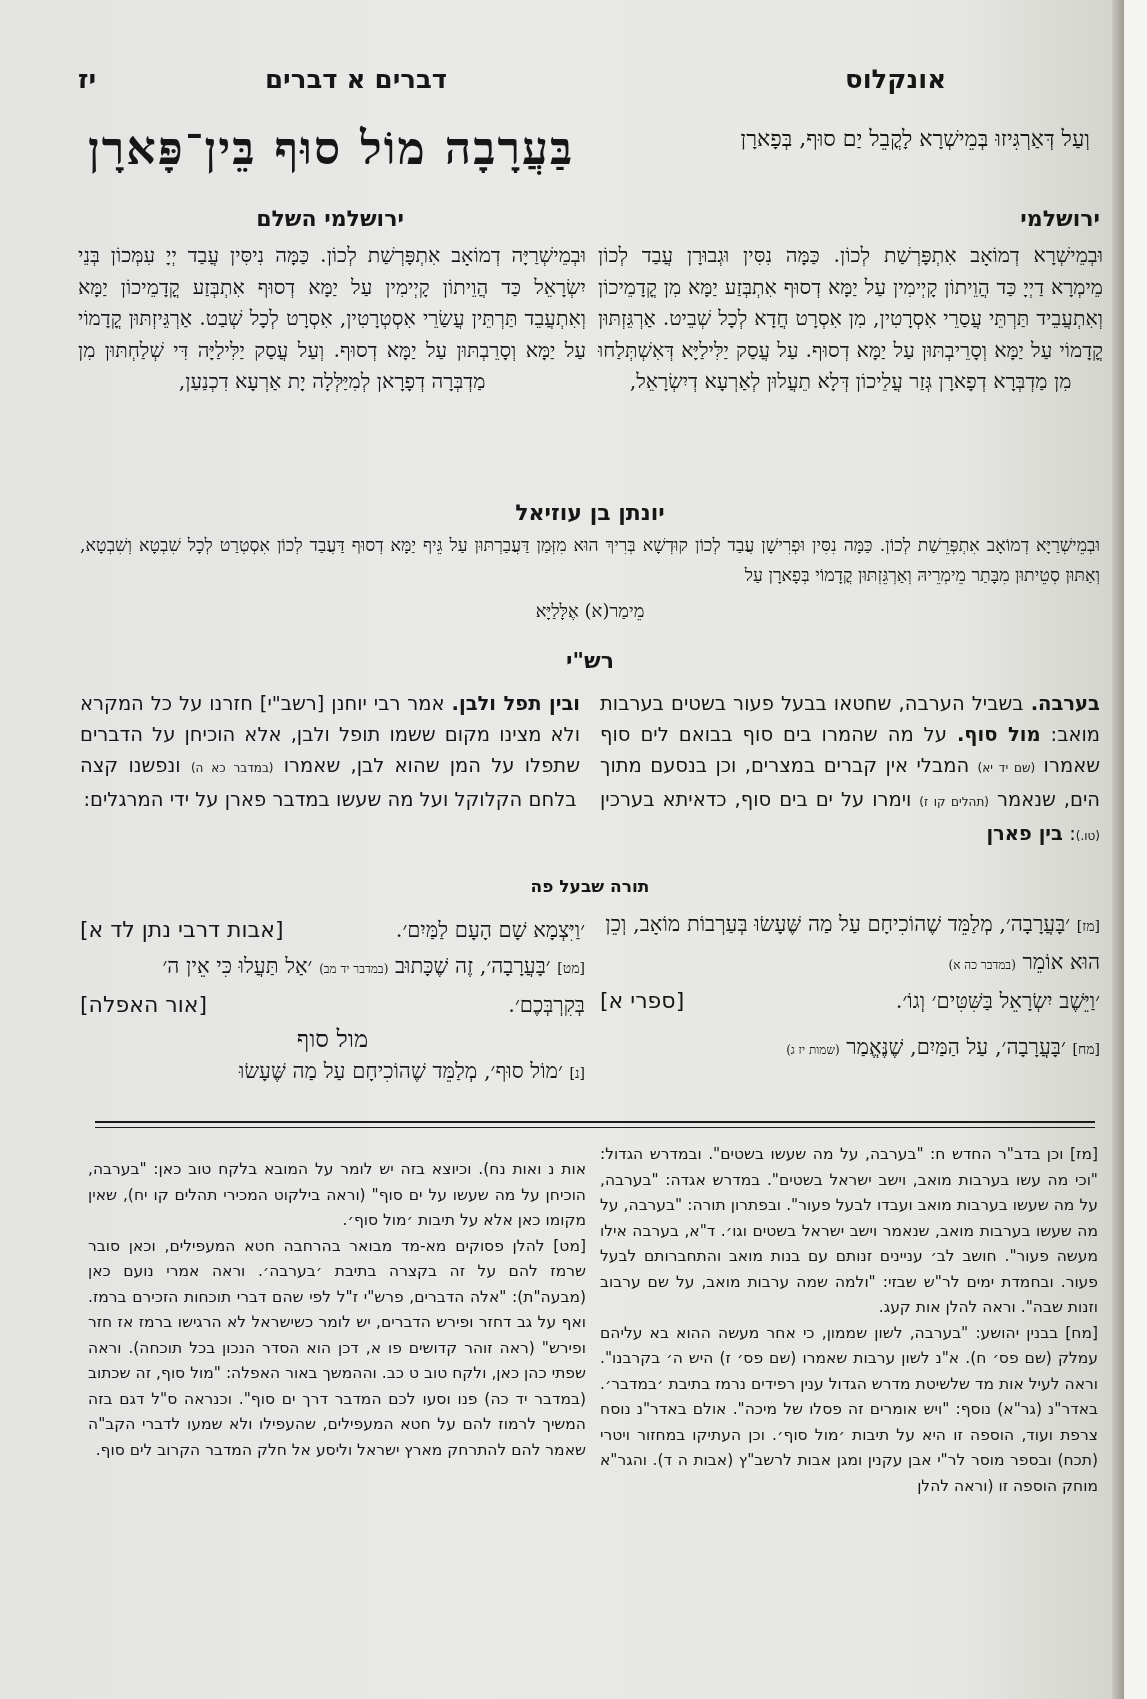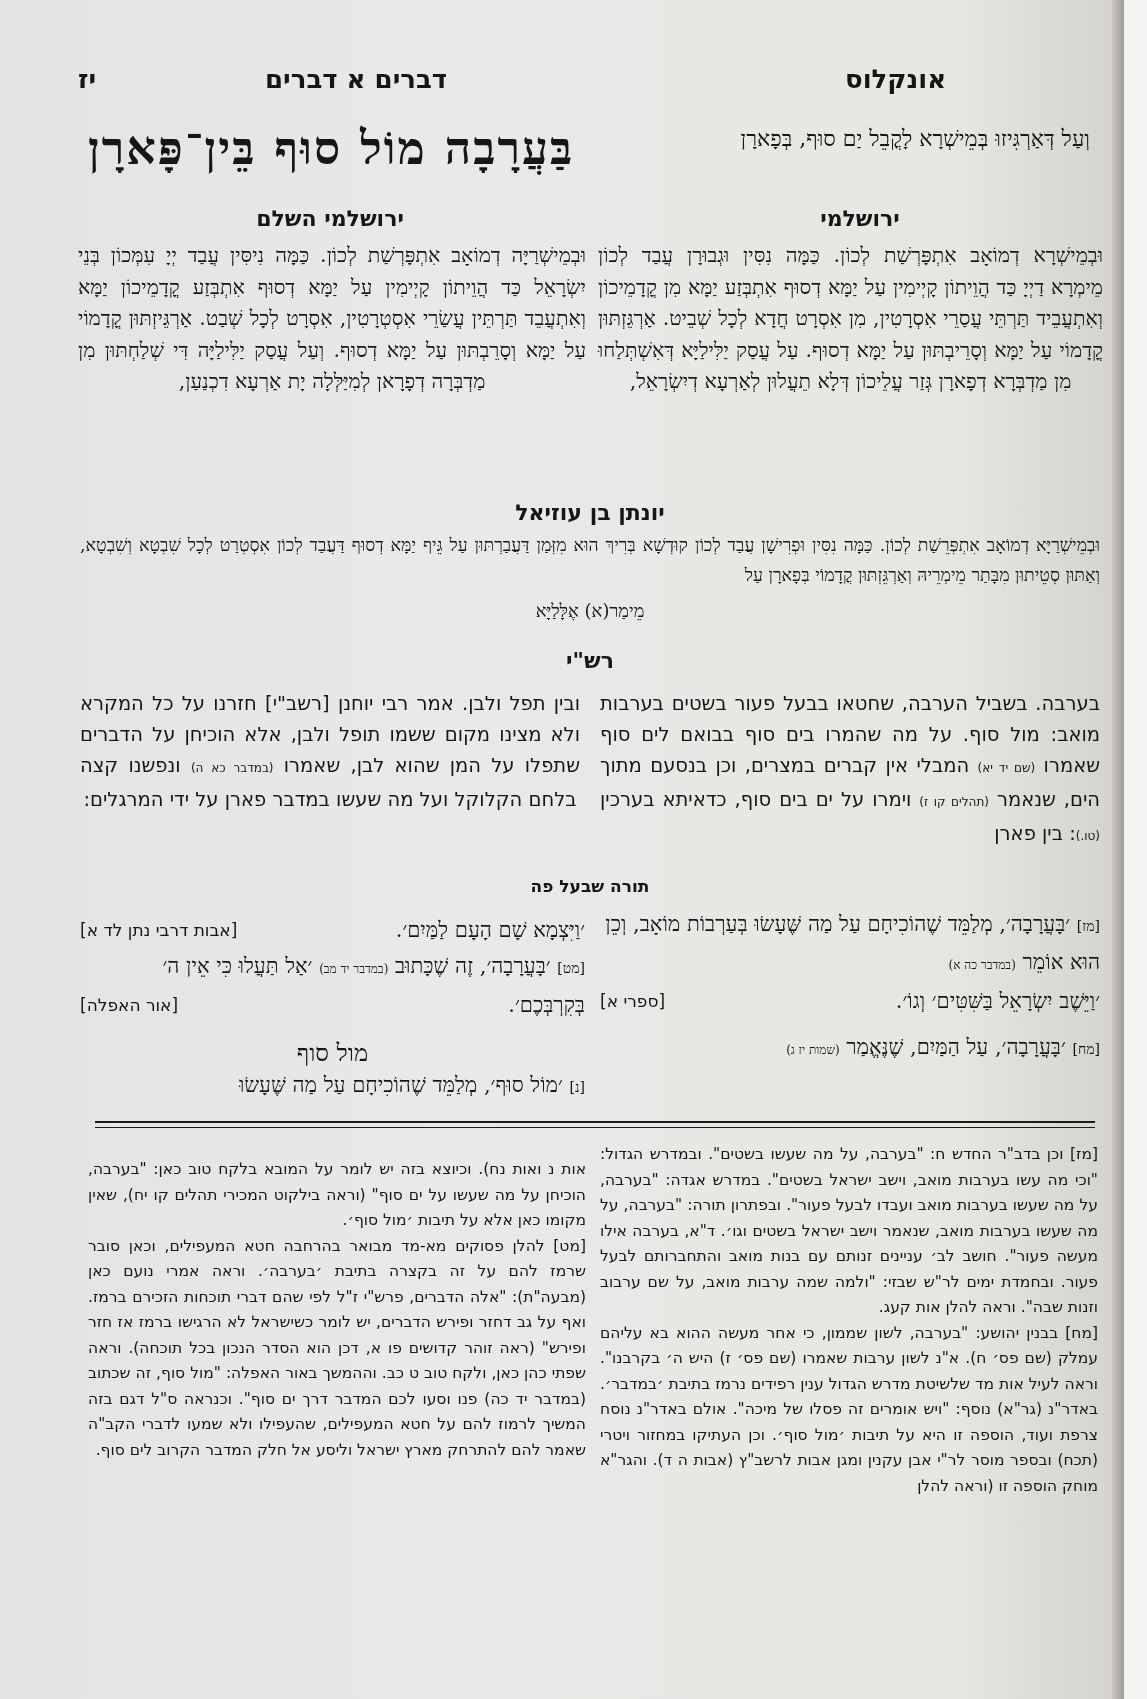--- a/index.html
+++ b/index.html
@@ -12,41 +12,41 @@
   .heb { direction:rtl; unicode-bidi:embed; }
   .abs { position:absolute; }
   .hdr { font-family:"DejaVu Sans", sans-serif; font-weight:bold; font-size:26px; top:64px; }
   .verse { top:118px; left:88px; width:600px; font-size:46px; font-weight:bold; letter-spacing:2px; text-align:left; line-height:60px;}
   .onk { top:124px; left:700px; width:390px; font-size:22px; line-height:30px; text-align:right; }
   .sec-title { font-family:"DejaVu Sans", sans-serif; font-weight:bold; font-size:22px; text-align:center; }
   .col { font-size:20.5px; line-height:31.5px; text-align:justify; text-align-last:right; }
   .center-last { text-align-last:center; }
   .small { font-size:12px; }
   .rashi { font-family:"DejaVu Sans", sans-serif; font-size:19.5px; line-height:31px; text-align:justify; }
-  .rashi b { font-weight:normal; }
+  .rashi b { font-weight:bold; }
   .tsp { font-size:21px; line-height:36px; text-align:right; }
-  .tsp .src { float:left; font-family:"DejaVu Sans", sans-serif; font-size:17px; }
+  .tsp .src { float:left; font-family:"DejaVu Sans", sans-serif; font-size:22px; }
   .rule { position:absolute; left:95px; width:1000px; height:2px; background:#1b1b1b; }
   .fn { font-family:"DejaVu Sans", sans-serif; font-size:15.5px; line-height:25.5px; text-align:justify; text-align-last:right; }
   .fn p { margin:0; }
 </style>
 </head>
 <body>
 
 <div class="page"></div>
 <div class="edge"></div>
 
 <div class="abs hdr heb" style="left:78px;">יז</div>
 <div class="abs hdr heb" style="left:265px;">דברים א דברים</div>
 <div class="abs hdr heb" style="left:845px;">אונקלוס</div>
 
 <div class="abs verse heb">בַּעֲרָבָה מוֹל סוּף בֵּין־פָּארָן</div>
 <div class="abs onk heb">וְעַל דְּאַרְגִּיזוּ בְּמֵישְׁרָא לָקֳבֵל יַם סוּף, בְּפָארָן</div>
 
-<div class="abs sec-title heb" style="left:620px; top:206px; width:480px;">ירושלמי</div>
+<div class="abs sec-title heb" style="left:620px; top:206px; width:480px;text-align:right;">ירושלמי</div>
 <div class="abs col heb center-last" style="left:598px; top:240px; width:505px;">וּבְמֵישְׁרָא דְמוֹאָב אִתְפָּרְשַׁת לְכוֹן. כַּמָּה נִסִּין וּגְבוּרָן עֲבַד לְכוֹן מֵימְרָא דַיְיָ כַּד הֲוֵיתוֹן קָיְימִין עַל יַמָּא דְסוּף אִתְבְּזַע יַמָּא מִן קֳדָמֵיכוֹן וְאִתְעֲבֵיד תַּרְתֵּי עֲסַרֵי אִסְרָטִין, מִן אִסְרָט חֲדָא לְכָל שְׁבֵיט. אַרְגֵּזְתּוּן קֳדָמוֹי עַל יַמָּא וְסָרֵיבְתּוּן עַל יַמָּא דְסוּף. עַל עֲסַק יַלִּילַיָּא דְּאִשְׁתְּלַחוּ מִן מַדְבְּרָא דְפָארָן גְּזַר עֲלֵיכוֹן דְּלָא תֵעֲלוּן לְאַרְעָא דְיִשְׂרָאֵל,</div>
 
 <div class="abs sec-title heb" style="left:80px; top:206px; width:500px;">ירושלמי השלם</div>
 <div class="abs col heb center-last" style="left:78px; top:240px; width:508px;">וּבְמֵישְׁרַיָּה דְמוֹאָב אִתְפָּרְשַׁת לְכוֹן. כַּמָּה נִיסִּין עֲבַד יְיָ עִמְּכוֹן בְּנֵי יִשְׂרָאֵל כַּד הֲוֵיתוֹן קָיְימִין עַל יַמָּא דְסוּף אִתְבְּזַע קֳדָמֵיכוֹן יַמָּא וְאִתְעֲבֵד תַּרְתֵּין עֲשַׂרֵי אִסְטְרָטִין, אִסְרָט לְכָל שְׁבַט. אַרְגֵּיזְתּוּן קֳדָמוֹי עַל יַמָּא וְסָרֵבְתּוּן עַל יַמָּא דְסוּף. וְעַל עֲסַק יַלִּילַיָּה דִּי שְׁלַחְתּוּן מִן מַדְבְּרָה דְפָרָאן לְמִיַּלְּלָה יָת אַרְעָא דִכְנַעַן,</div>
 
 <div class="abs sec-title heb" style="left:80px; top:500px; width:1020px;">יונתן בן עוזיאל</div>
 <div class="abs col heb" style="left:80px; top:530px; width:1020px; font-size:17.5px; line-height:30px;">וּבְמֵישְׁרַיָּא דְמוֹאָב אִתְפְּרֵשַׁת לְכוֹן. כַּמָּה נִסִּין וּפְרִישָׁן עֲבַד לְכוֹן קוּדְשָׁא בְּרִיךְ הוּא מִזְּמַן דַּעֲבַרְתּוּן עַל גֵּיף יַמָּא דְסוּף דַּעֲבַד לְכוֹן אִסְטְרַט לְכָל שִׁבְטָא וְשִׁבְטָא, וְאַתּוּן סְטֵיתוּן מִבָּתַר מֵימְרֵיהּ וְאַרְגֵּזְתּוּן קֳדָמוֹי בְּפָארָן עַל</div>
 <div class="abs heb" style="left:80px; top:600px; width:1020px; text-align:center; font-size:18px;">מֵימַר(א) אֶלָּלַיָּא</div>
 
 <div class="abs sec-title heb" style="left:80px; top:648px; width:1020px;">רש"י</div>
@@ -81,21 +81,21 @@
     <span>׳וַיִּצְמָא שָׁם הָעָם לַמַּיִם׳.</span>
     <span class="src">[אבות דרבי נתן לד א]</span>
   </div>
   <div class="tsp">
     <span class="small" style="font-size:14px">[מט]</span>
     <span>׳בָּעֲרָבָה׳, זֶה שֶׁכָּתוּב</span>
     <span class="small">(במדבר יד מב)</span>
     <span>׳אַל תַּעֲלוּ כִּי אֵין ה׳ בְּקִרְבְּכֶם׳.</span>
     <span class="src">[אור האפלה]</span>
   </div>
-  <div class="sec-title" style="font-size:24px; font-family:'DejaVu Serif', serif; font-weight:normal; margin-top:16px;">מול סוף</div>
+  <div class="sec-title" style="font-size:24px; font-family:'DejaVu Serif', serif; font-weight:normal; margin-top:2px;">מול סוף</div>
   <div class="tsp">
     <span class="small" style="font-size:14px">[נ]</span>
     <span>׳מוֹל סוּף׳, מְלַמֵּד שֶׁהוֹכִיחָם עַל מַה שֶּׁעָשׂוּ</span>
   </div>
 </div>
 
 <div class="rule" style="top:1121px;"></div>
 <div class="rule" style="top:1127px; height:1px;"></div>
 
 <div class="abs fn heb" style="left:600px; top:1142px; width:498px;">

